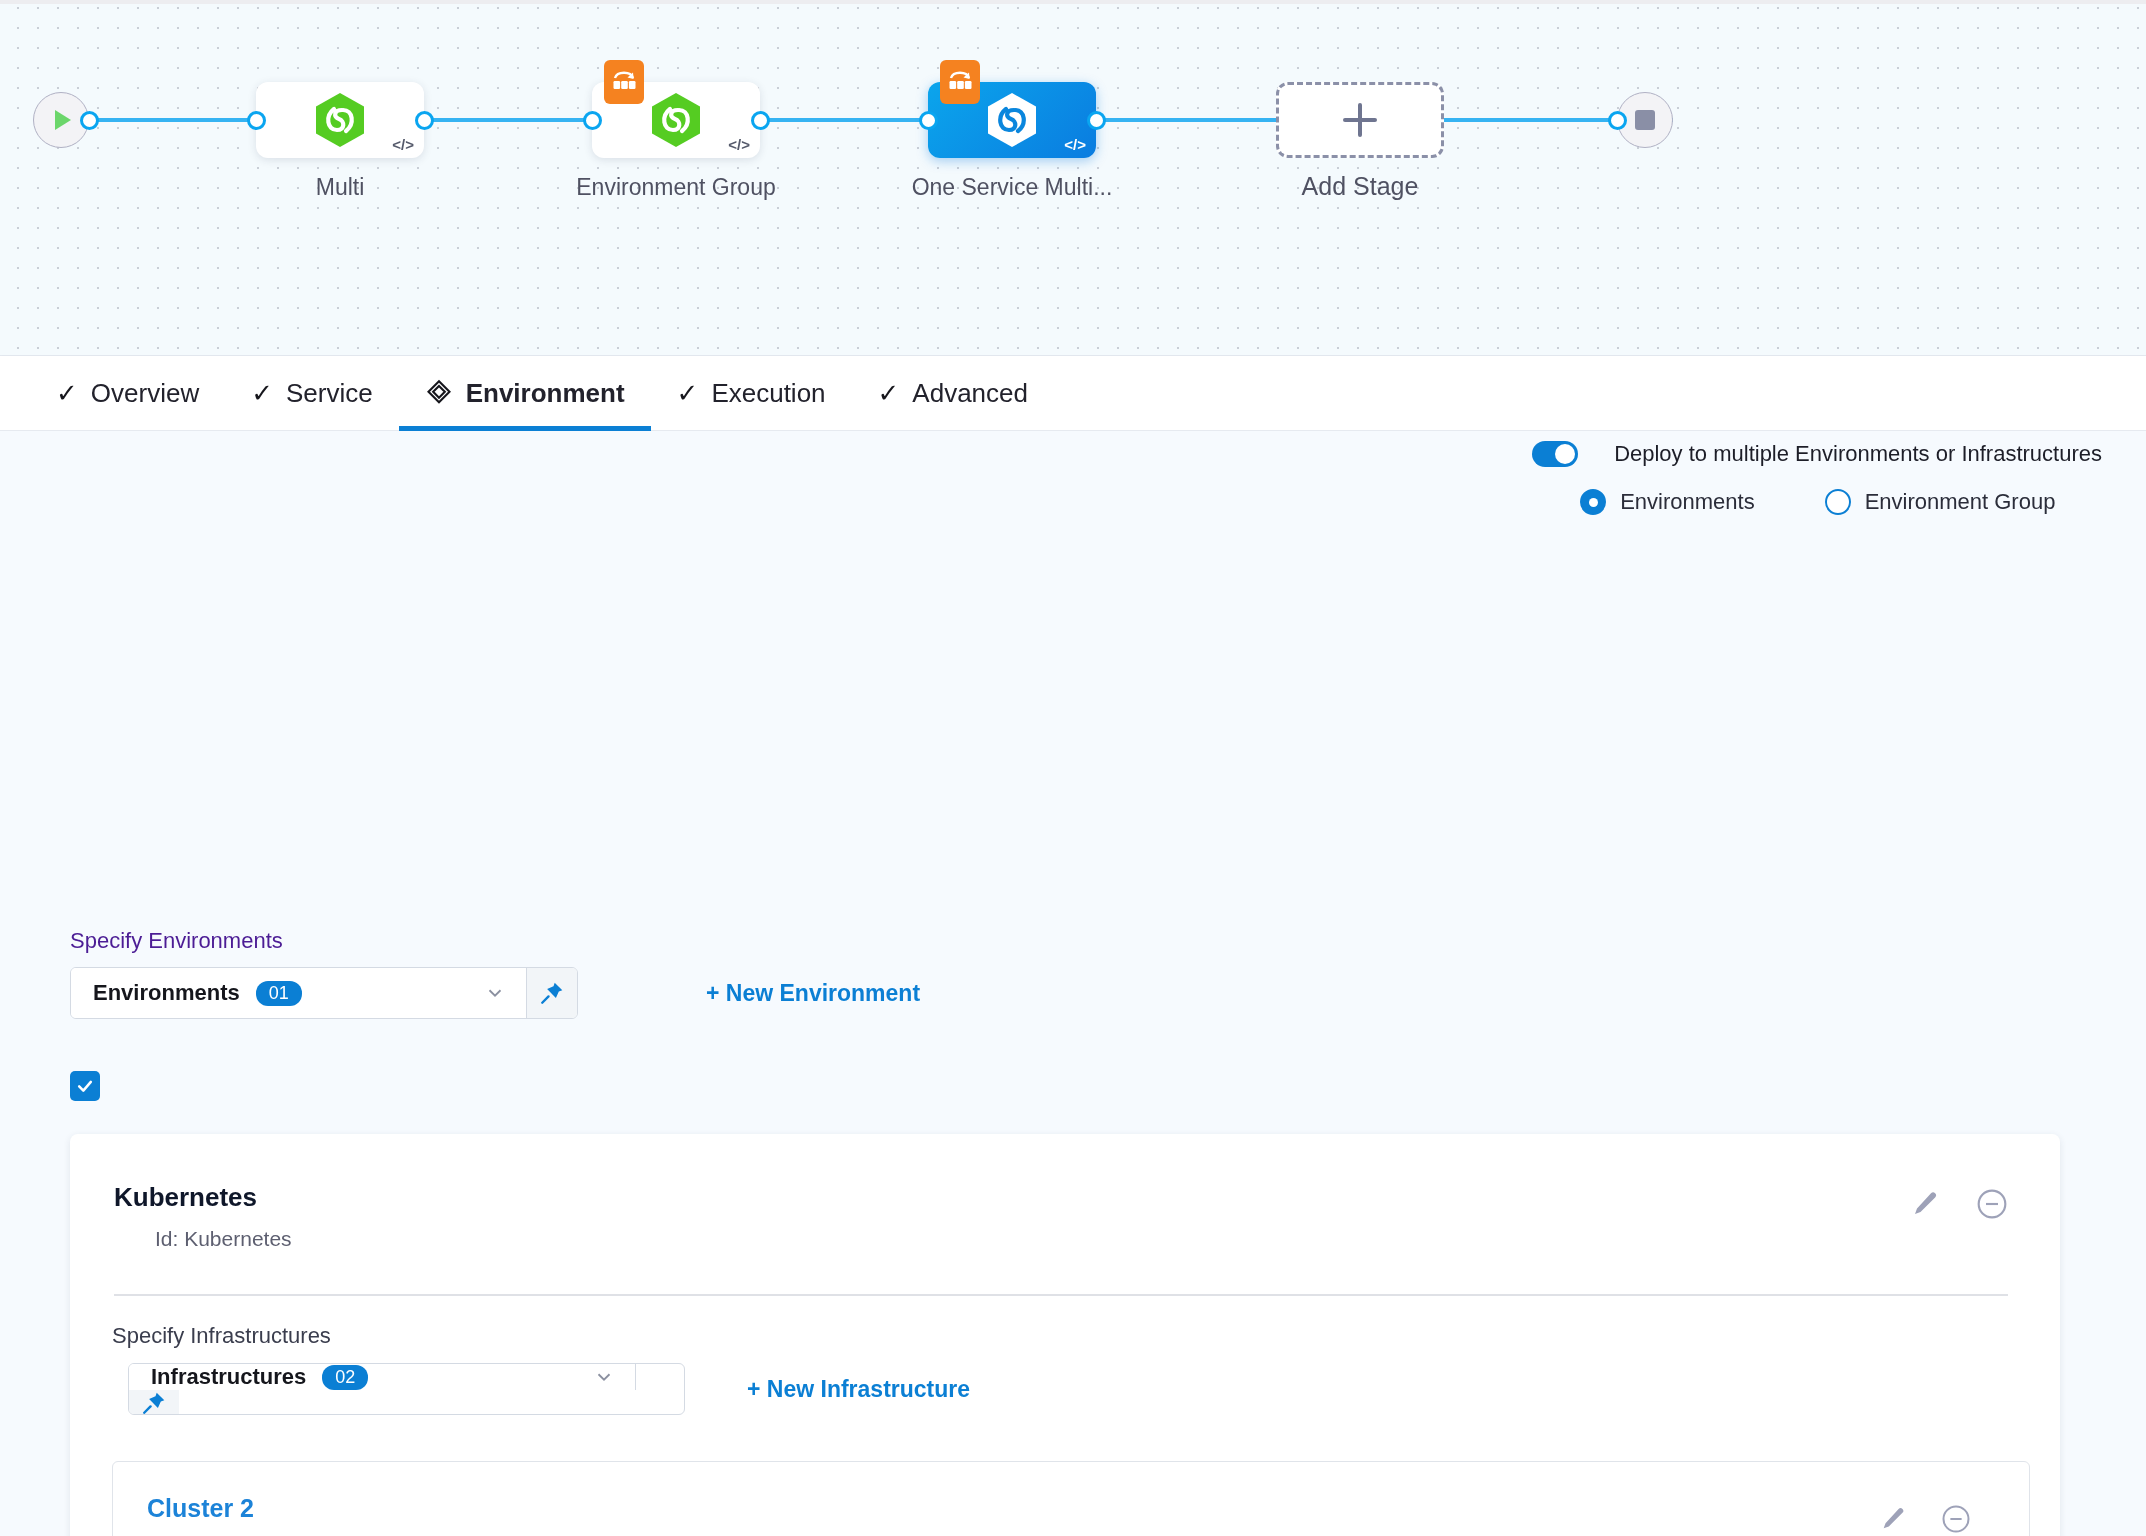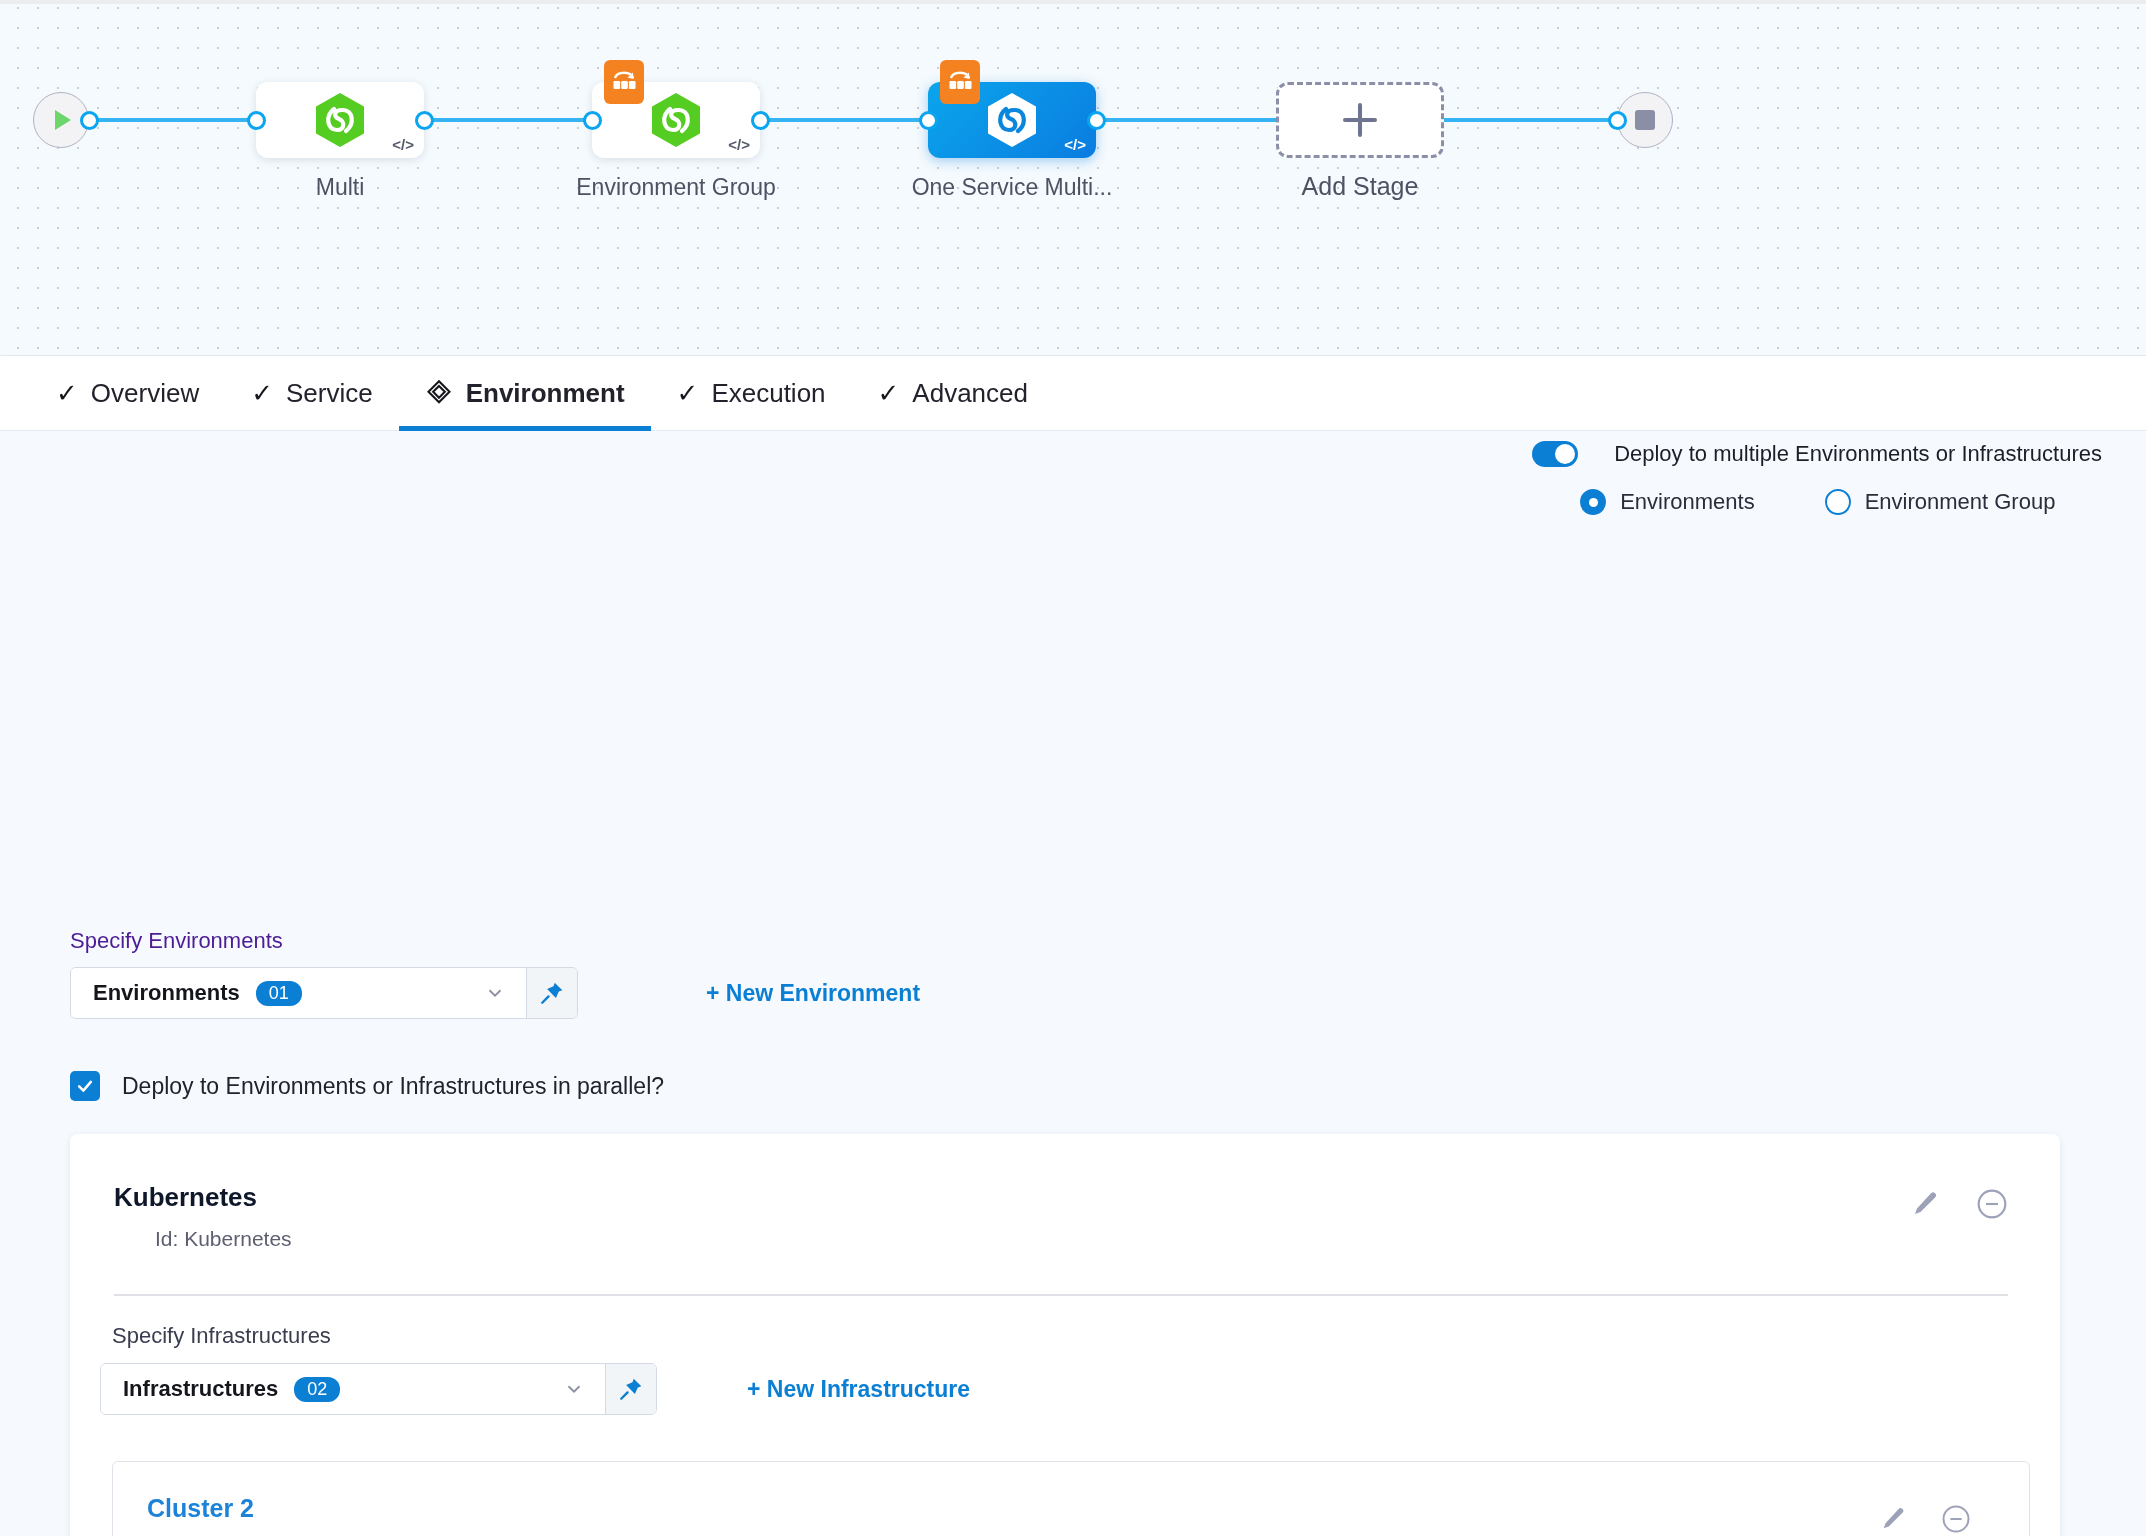--- a/index.html
+++ b/index.html
@@ -206,21 +206,21 @@
     position: absolute; right: 52px; top: 54px;
     display: flex; align-items: center; gap: 36px;
   }
   .icon-btn { cursor: pointer; display:flex; align-items:center; justify-content:center; }
   .divider {
     position: absolute; left: 44px; right: 52px; top: 160px;
     height: 1.5px; background: #dfe1e6;
   }
 
   .infra-label { position: absolute; left: 112px; top: 892px; font-size: 22px; color: #3a3d4d; }
-  .infra-sel   { position: absolute; left: 100px; top: 932px; }
+  .infra-sel   { position: absolute; left: 128px; top: 932px; flex-direction: column; }
   .infra-link  { position: absolute; left: 727px; top: 945px; }
 
   .cluster-card {
     position: absolute; left: 112px;
     width: 1918px; height: 148px;
     background: #fff; border: 1.5px solid #e0e4ea; border-radius: 6px;
   }
   .cluster-card.c1 { top: 1030px; }
   .cluster-inner { position: relative; padding: 32px 0 0 34px; }
   .cluster-name { font-size: 25px; font-weight: 700; color: #1c83d8; cursor: pointer; }
@@ -370,21 +370,20 @@
       </div>
     </div>
   </div>
 
   <div class="parallel-row">
     <span class="checkbox">
       <svg width="20" height="20" viewBox="0 0 24 24">
         <path d="M5 12.5 L10 17.5 L19 7" fill="none" stroke="#fff" stroke-width="3" stroke-linecap="round" stroke-linejoin="round"></path>
       </svg>
     </span>
-    <span class="parallel-label">Deploy to Environments or Infrastructures in parallel?</span>
   </div>
 
   <div class="env-card">
     <div class="card-head">
       <div class="entity-name">Kubernetes</div>
       <div class="entity-id">Id: Kubernetes</div>
       <div class="head-actions">
         <span class="icon-btn">
           <svg width="30" height="30" viewBox="0 0 24 24">
             <path d="M16.8 3.4 a2.3 2.3 0 0 1 3.3 3.3 L8.4 18.4 L4 20 L5.6 15.6 Z" fill="#9ea2b8"></path>

